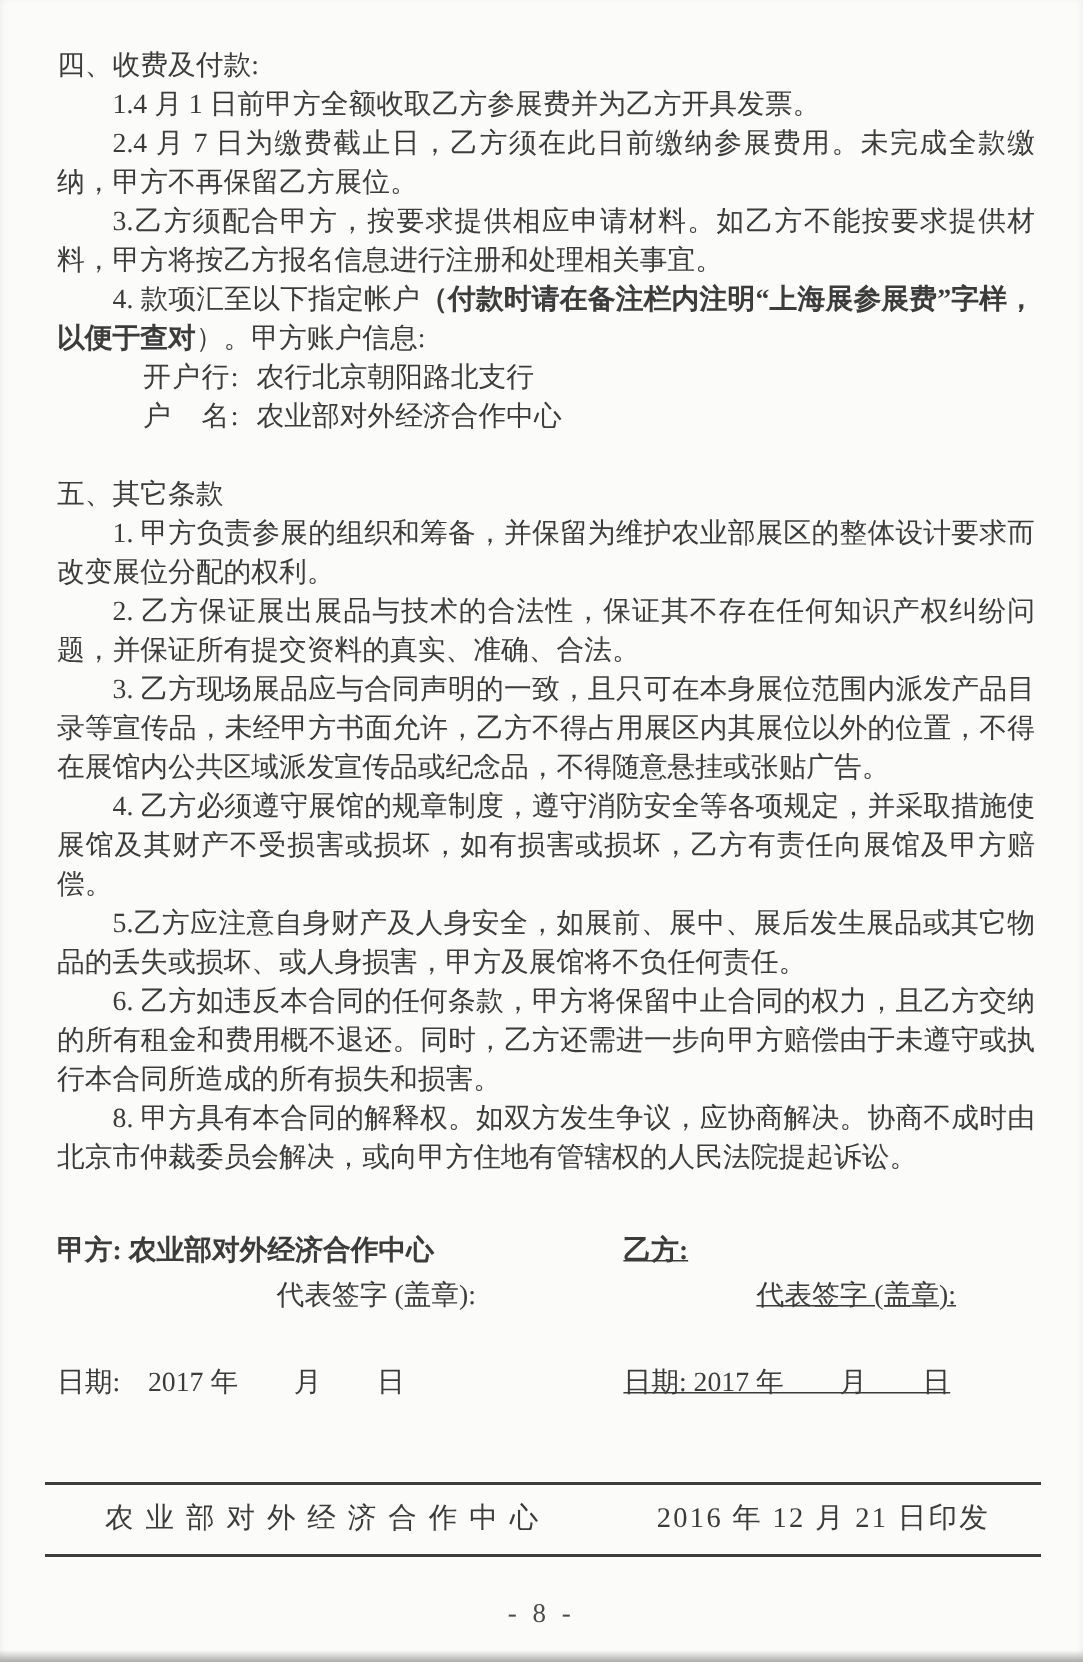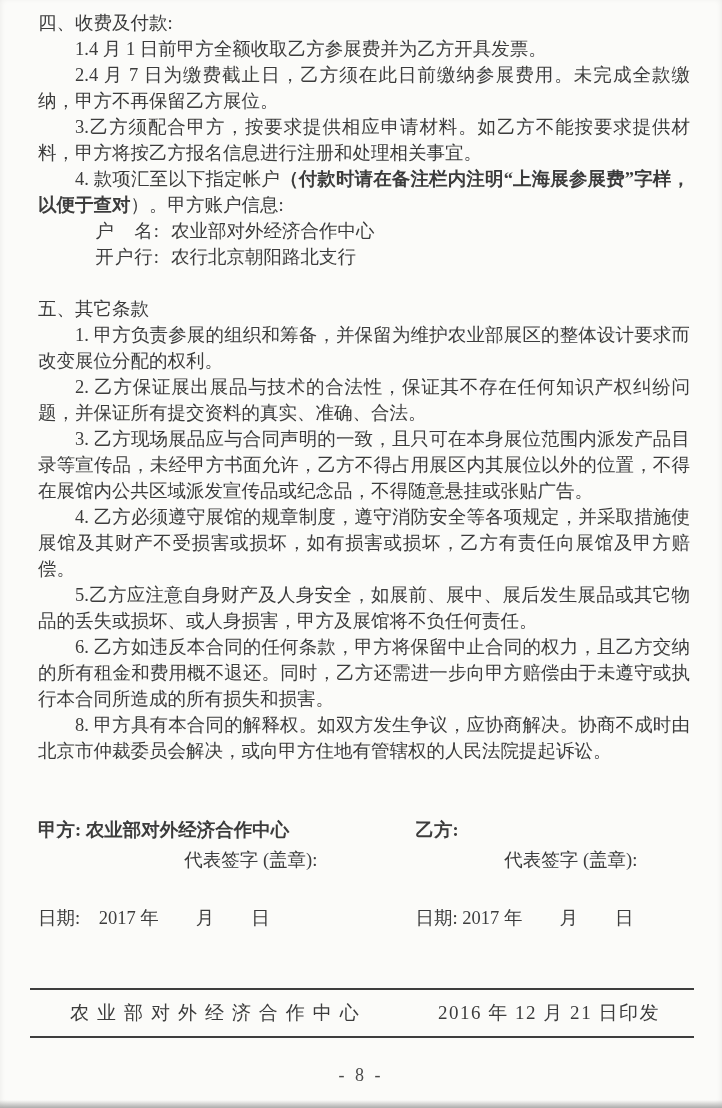--- a/index.html
+++ b/index.html
@@ -16,33 +16,33 @@
     overflow: hidden;
     box-shadow: inset 0 -2px 6px rgba(0,0,0,0.08);
   }
   .content {
     padding: 10px 32px 0 38px;
     text-align: justify;
   }
   p { margin: 0; }
   .indent { text-indent: 2em; }
   .bold { font-weight: bold; }
-  .heading { font-weight: normal; }
+  .heading { font-weight: normal; margin-top: 21px; }
   .account-block { margin-left: 3.1em; }
   .account-line .acc-label { letter-spacing: 1px; }
   .account-line .acc-value { margin-left: 0.6em; }
   .section-other { margin-top: 26px; }
 
   .sig-row {
     display: flex;
-    margin-top: 53px;
+    margin-top: 36px;
     padding: 0 44px 0 38px;
   }
   .sig-col-a { width: 59%; }
-  .sig-col-b { width: 41%; }
+  .sig-col-b { width: 41%; text-decoration: underline; }
   .sig-head { font-weight: bold; }
   .sig-sign { margin-left: 2.6em; margin-top: 4px; text-align: center; }
   .sig-date { margin-top: 32px; white-space: pre; }
 
   .footer {
     position: absolute;
     left: 30px;
     right: 28px;
     top: 988px;
     height: 46px;
@@ -83,22 +83,22 @@
 
   <div class="content">
 
     <p class="heading">四、收费及付款:</p>
     <p class="indent">1.4 月 1 日前甲方全额收取乙方参展费并为乙方开具发票。</p>
     <p class="indent">2.4 月 7 日为缴费截止日，乙方须在此日前缴纳参展费用。未完成全款缴纳，甲方不再保留乙方展位。</p>
     <p class="indent">3.乙方须配合甲方，按要求提供相应申请材料。如乙方不能按要求提供材料，甲方将按乙方报名信息进行注册和处理相关事宜。</p>
     <p class="indent"><span>4. 款项汇至以下指定帐户</span><span class="bold">（付款时请在备注栏内注明“上海展参展费”字样，以便于查对</span><span>）。甲方账户信息:</span></p>
 
     <div class="account-block">
+      <p class="account-line"><span class="acc-label">开户行:</span><span class="acc-value">农行北京朝阳路北支行</span></p>
       <p class="account-line"><span class="acc-label">户　名:</span><span class="acc-value">农业部对外经济合作中心</span></p>
-      <p class="account-line"><span class="acc-label">开户行:</span><span class="acc-value">农行北京朝阳路北支行</span></p>
     </div>
 
     <div class="section-other">
       <p class="heading">五、其它条款</p>
       <p class="indent">1. 甲方负责参展的组织和筹备，并保留为维护农业部展区的整体设计要求而改变展位分配的权利。</p>
       <p class="indent">2. 乙方保证展出展品与技术的合法性，保证其不存在任何知识产权纠纷问题，并保证所有提交资料的真实、准确、合法。</p>
       <p class="indent">3. 乙方现场展品应与合同声明的一致，且只可在本身展位范围内派发产品目录等宣传品，未经甲方书面允许，乙方不得占用展区内其展位以外的位置，不得在展馆内公共区域派发宣传品或纪念品，不得随意悬挂或张贴广告。</p>
       <p class="indent">4. 乙方必须遵守展馆的规章制度，遵守消防安全等各项规定，并采取措施使展馆及其财产不受损害或损坏，如有损害或损坏，乙方有责任向展馆及甲方赔偿。</p>
       <p class="indent">5.乙方应注意自身财产及人身安全，如展前、展中、展后发生展品或其它物品的丢失或损坏、或人身损害，甲方及展馆将不负任何责任。</p>
       <p class="indent">6. 乙方如违反本合同的任何条款，甲方将保留中止合同的权力，且乙方交纳的所有租金和费用概不退还。同时，乙方还需进一步向甲方赔偿由于未遵守或执行本合同所造成的所有损失和损害。</p>

